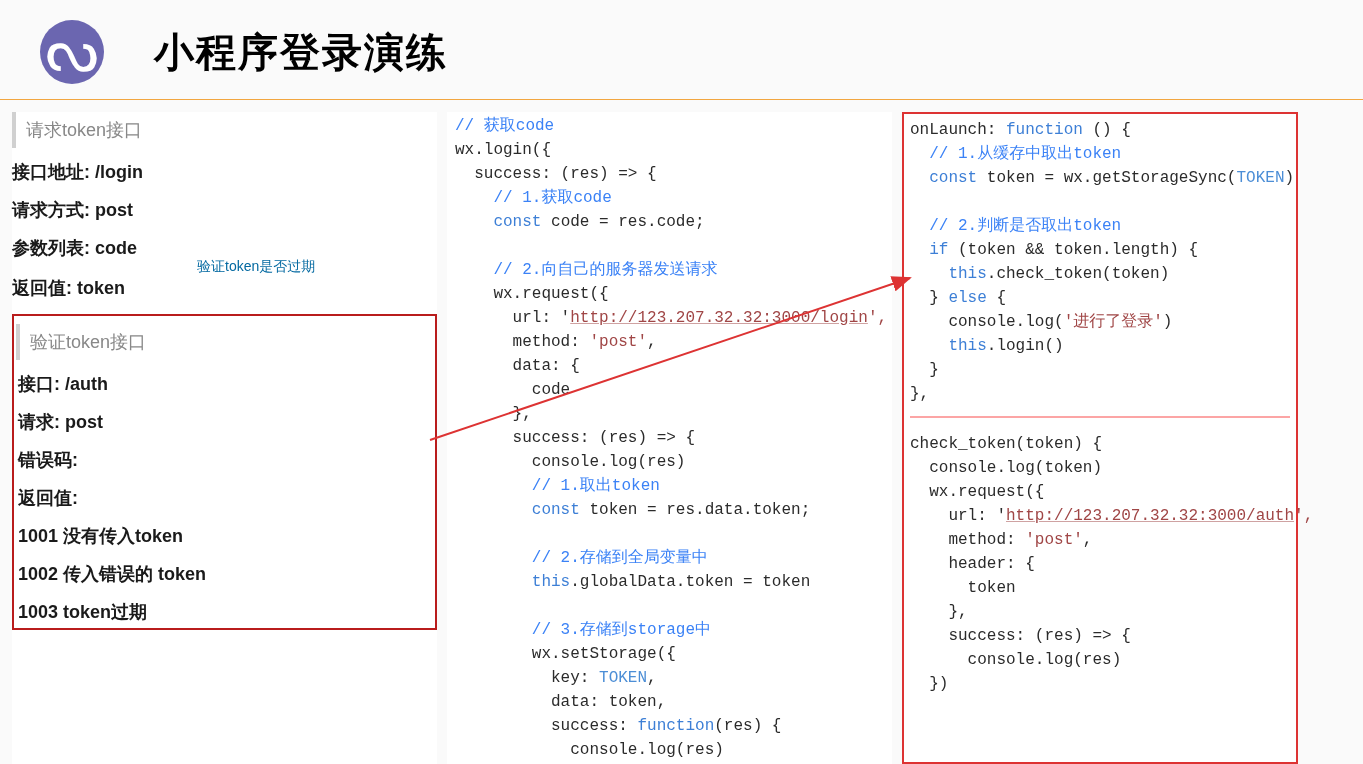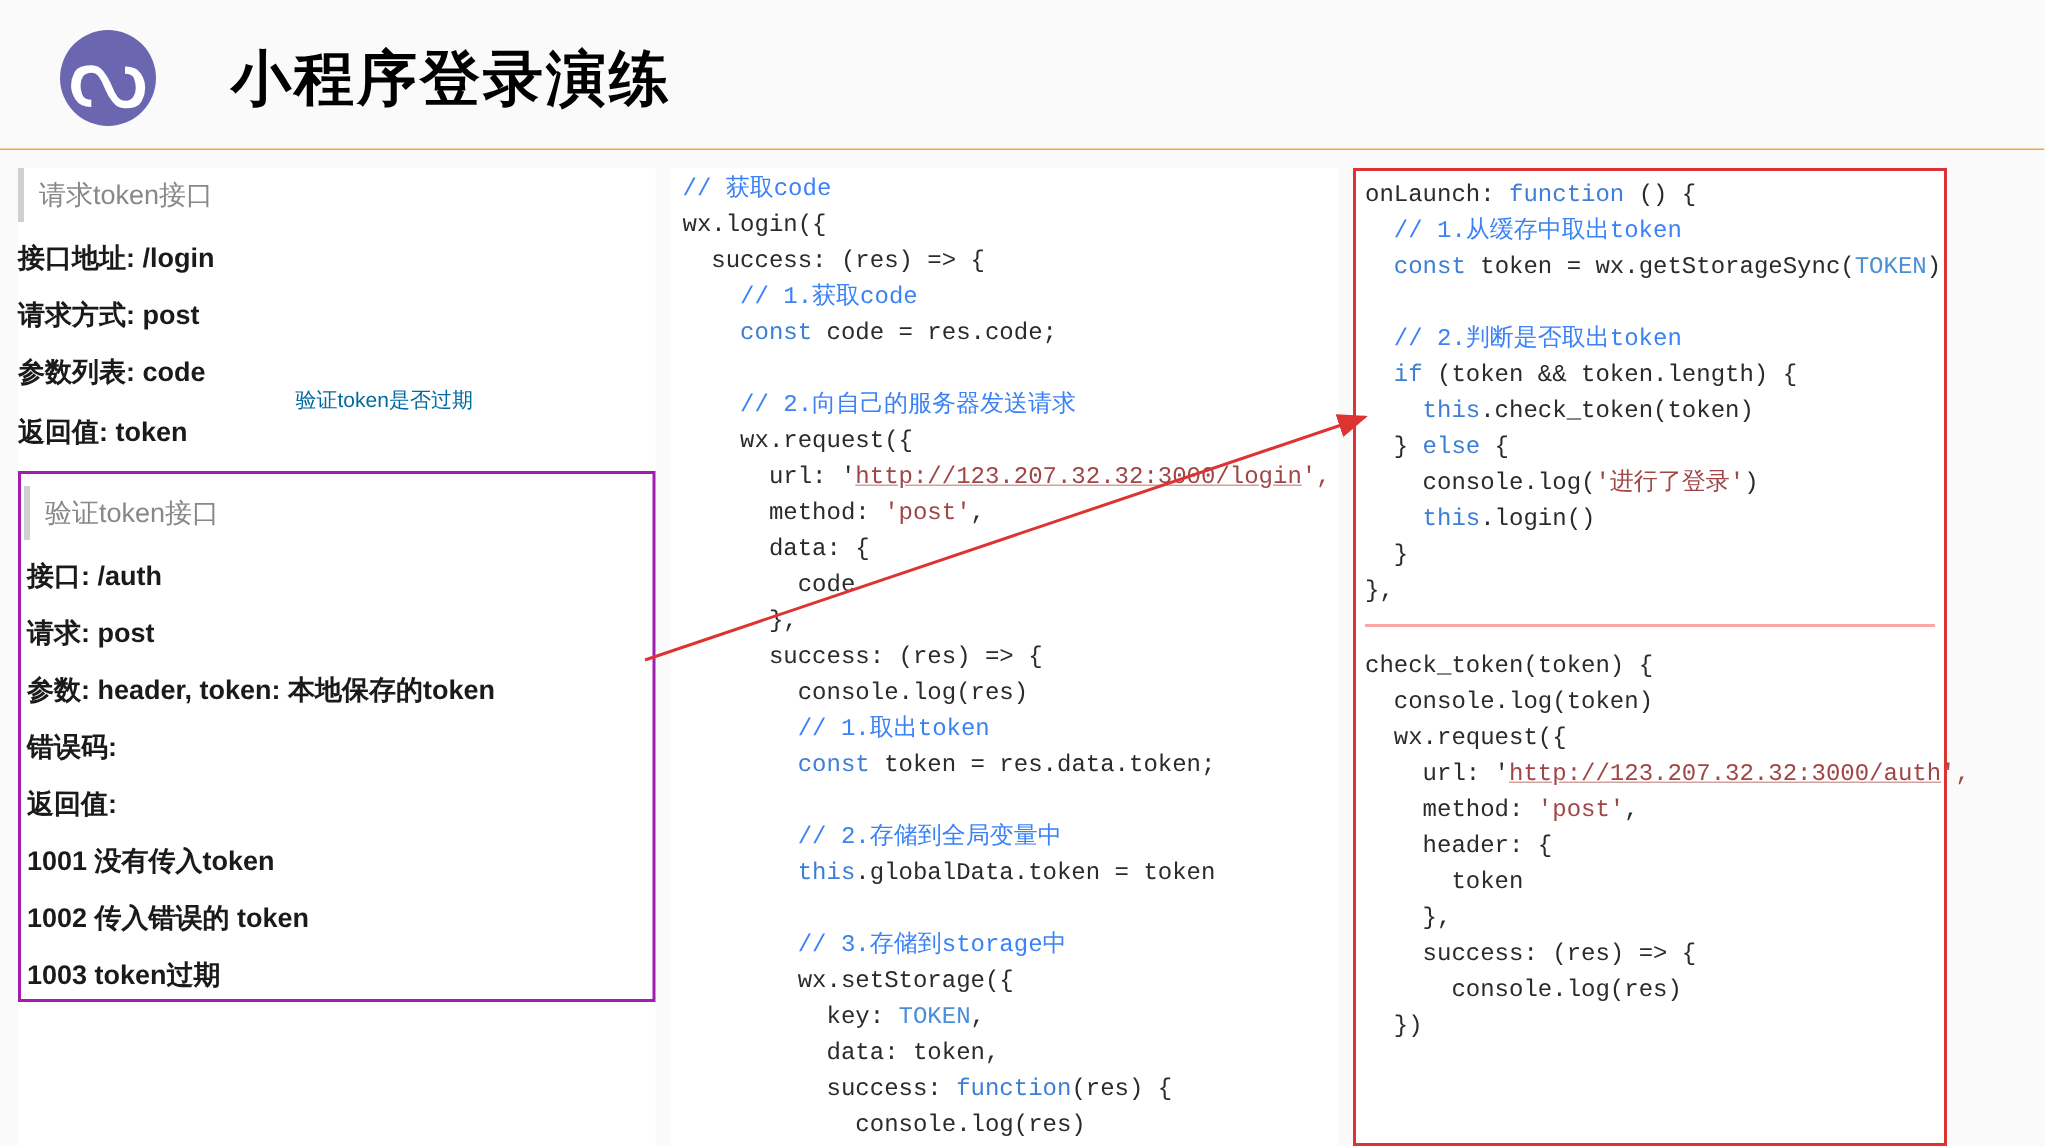--- a/index.html
+++ b/index.html
@@ -56,21 +56,21 @@
     font-size: 18px;
     margin-bottom: 12px;
   }
   .kv {
     font-size: 18px;
     font-weight: 700;
     color: #1a1a1a;
     margin-bottom: 14px;
   }
   .boxed {
-    border: 2px solid #a21caf;
+    border: 2px solid #b91c1c;
     padding: 8px 0 4px 4px;
   }
   .boxed .section-title { margin-left: -2px; }
   .note {
     color: #0369a1;
     font-size: 14px;
     font-weight: 400;
   }
   .middle {
     width: 445px;
@@ -123,21 +123,20 @@
     <div style="display:flex; align-items:flex-start;">
       <div class="kv" style="flex:0 0 auto;">参数列表: code</div>
       <div style="margin-left:60px; margin-top:22px;" class="note">验证token是否过期</div>
     </div>
     <div class="kv">返回值: token</div>
 
     <div class="boxed">
       <div class="section-title">验证token接口</div>
       <div class="kv">接口: /auth</div>
       <div class="kv">请求: post</div>
-      <div class="kv">参数: header, token: 本地保存的token</div>
       <div class="kv">错误码:</div>
       <div class="kv">返回值:</div>
       <div class="kv">1001 没有传入token</div>
       <div class="kv">1002 传入错误的 token</div>
       <div class="kv" style="margin-bottom:0;">1003 token过期</div>
     </div>
   </div>
 
   <div class="panel middle">
 <pre class="code"><span class="c">// 获取code</span>

